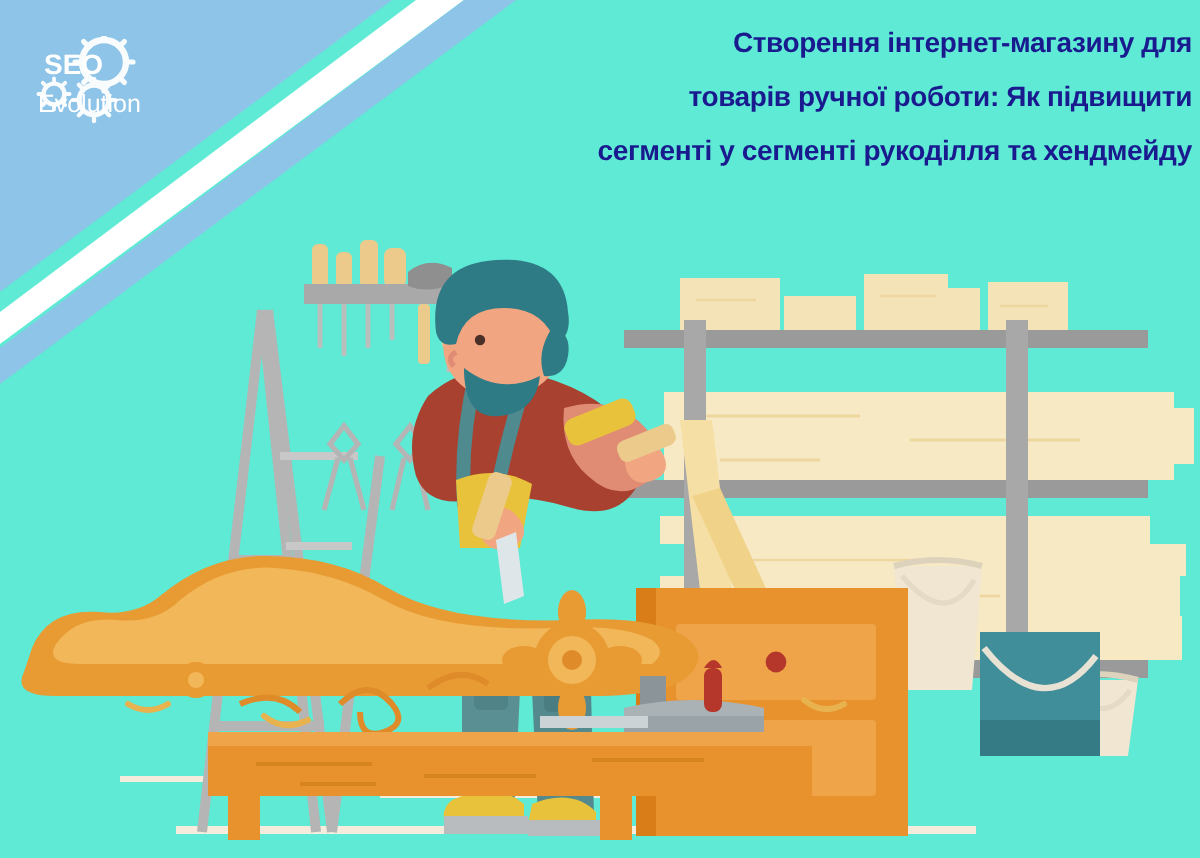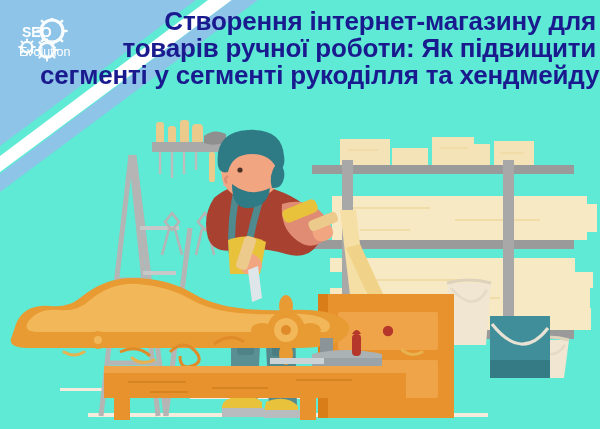--- a/index.html
+++ b/index.html
@@ -15,21 +15,21 @@
 
   
   .logo{position:absolute;left:12px;top:18px;width:92px;height:46px;}
 
   
   .headline{
     position:absolute;left:40px;top:8px;width:556px;
     text-align:right;
     color:#1a1a8f;
     font-weight:bold;
-    font-size:26px;
+    font-size:14px;
     line-height:27px;
     letter-spacing:-0.2px;
   }
   .headline .ln{display:block;white-space:nowrap;}
 
   
   .scene{position:absolute;left:0;top:108px;width:600px;height:321px;}
 </style>
 </head>
 <body>

